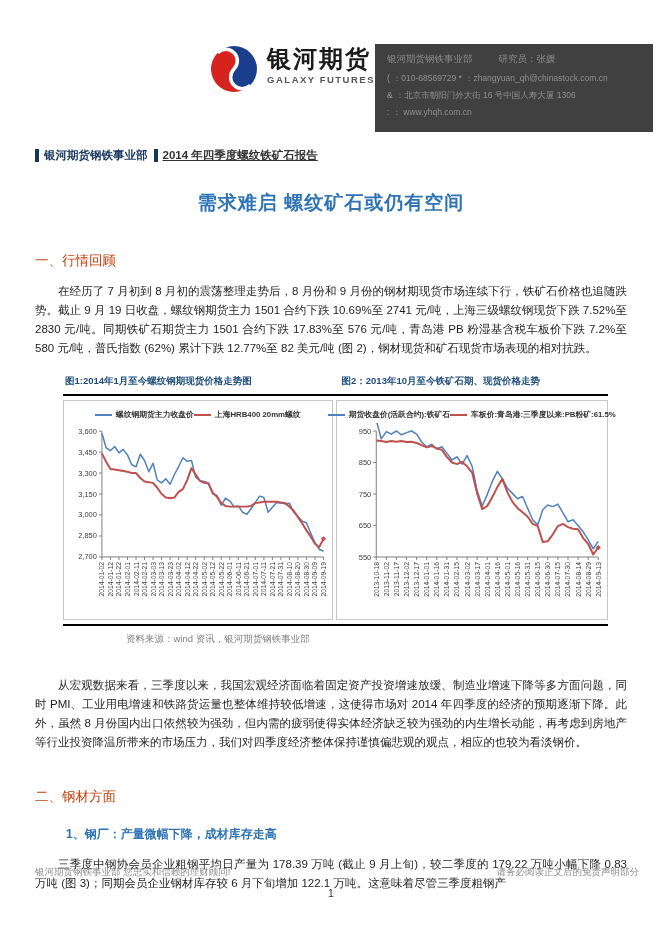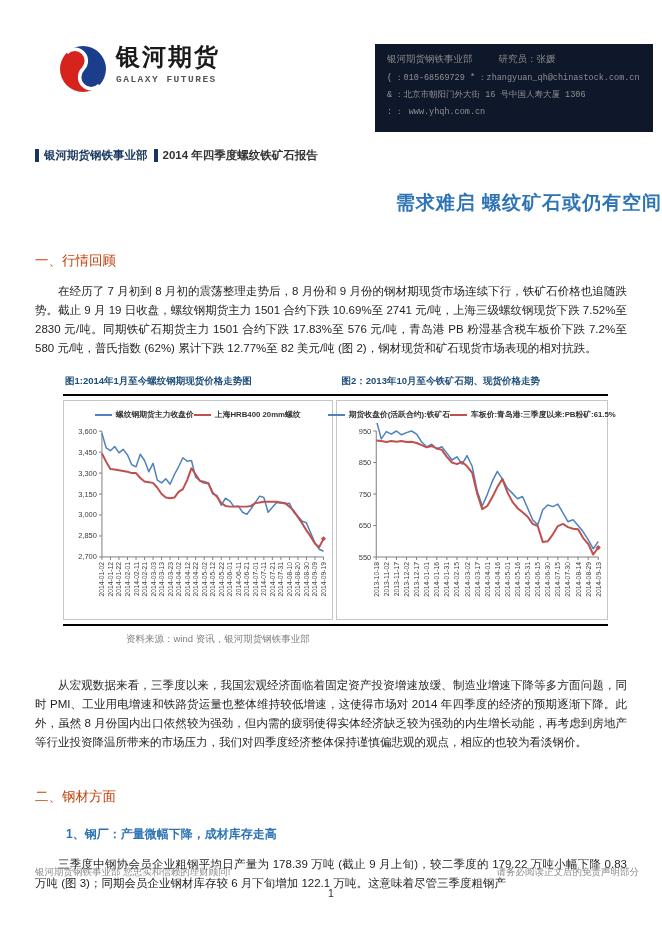--- a/index.html
+++ b/index.html
@@ -5,39 +5,39 @@
   * { margin:0; padding:0; box-sizing:border-box; }
   html,body { background:#ffffff; }
   body {
     width:662px; height:936px; position:relative; overflow:hidden;
     font-family:"Liberation Sans","DejaVu Sans",sans-serif;
     color:#262626;
   }
   .page { position:absolute; inset:0; }
 
   
-  .header { display:flex; justify-content:space-between; padding:44px 8px 0 58px;font-family:Liberation Mono, monospace; }
+  .header { display:flex; justify-content:flex-end; padding:44px 8px 0 58px; }
   .logo { display:flex; align-items:flex-start; gap:8px; }
   .logo svg { width:50px; height:50px; }
   .logo-cn { font-size:24px; font-weight:bold; color:#1a1a1a; letter-spacing:2px; line-height:1.1; margin-top:2px; }
   .logo-en { font-size:9.5px; font-weight:bold; color:#555; letter-spacing:1.5px; margin-top:2px; }
-  .contact-box { width:278px; background:#0f172a; padding:9px 12px 8px 12px; margin-right:1px; }
+  .contact-box { width:278px; background:#404040; padding:9px 12px 8px 12px; margin-right:1px; }
   .c-line { font-size:8.5px; color:#8f8f8f; line-height:1.55; margin-bottom:4px; white-space:nowrap; }
   .c-line1 { font-size:9.5px; color:#8a8a8a; margin-bottom:6px; }
   .c-line1 .sp { display:inline-block; width:26px; }
   .c-icon { display:inline-block; color:#9a9a9a; margin-right:3px; }
 
   
   .banner { margin:16px 0 0 35px; font-size:11.5px; font-weight:bold; display:flex; align-items:center; }
   .bar { display:inline-block; width:4px; height:13px; background:#17365D; margin:0 5px 0 0; }
   .banner .left  { color:#17365D; margin-right:6px; }
-  .banner .right { color:#333333; }
-
-  
-  .doc-title { text-align:right; color:#2E74B5; font-size:19px; font-weight:bold; margin-top:27px; letter-spacing:1px; }
+  .banner .right { color:#333333;text-decoration:underline; }
+
+  
+  .doc-title { text-align:center; color:#2E74B5; font-size:19px; font-weight:bold; margin-top:27px; letter-spacing:1px; }
   .h-section { color:#c2410c; font-size:13.5px; font-weight:normal; margin:36px 0 0 35px; }
   .h-sub { color:#2E74B5; font-size:12px; font-weight:bold; margin:20px 0 0 66px; }
 
   
   p.body-text {
     margin:12px 35px 0 35px; font-size:11.5px; line-height:19px;
     text-align:justify; text-indent:2em; color:#1f1f1f;
   }
 
   

